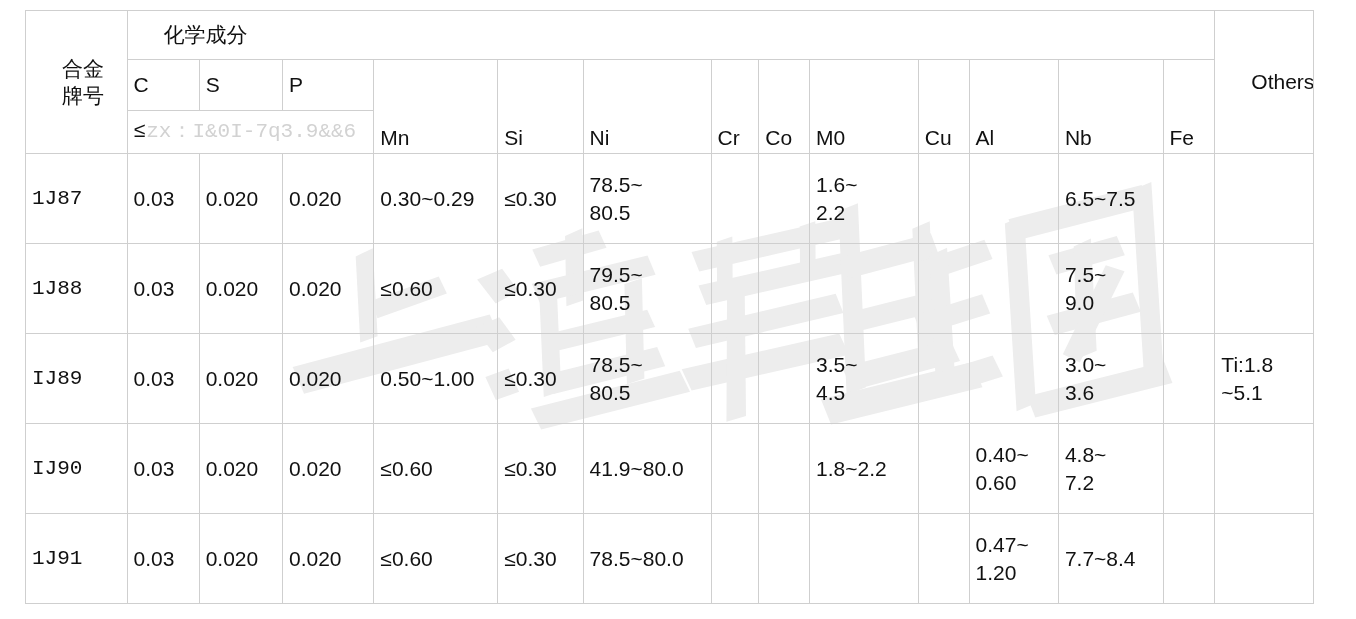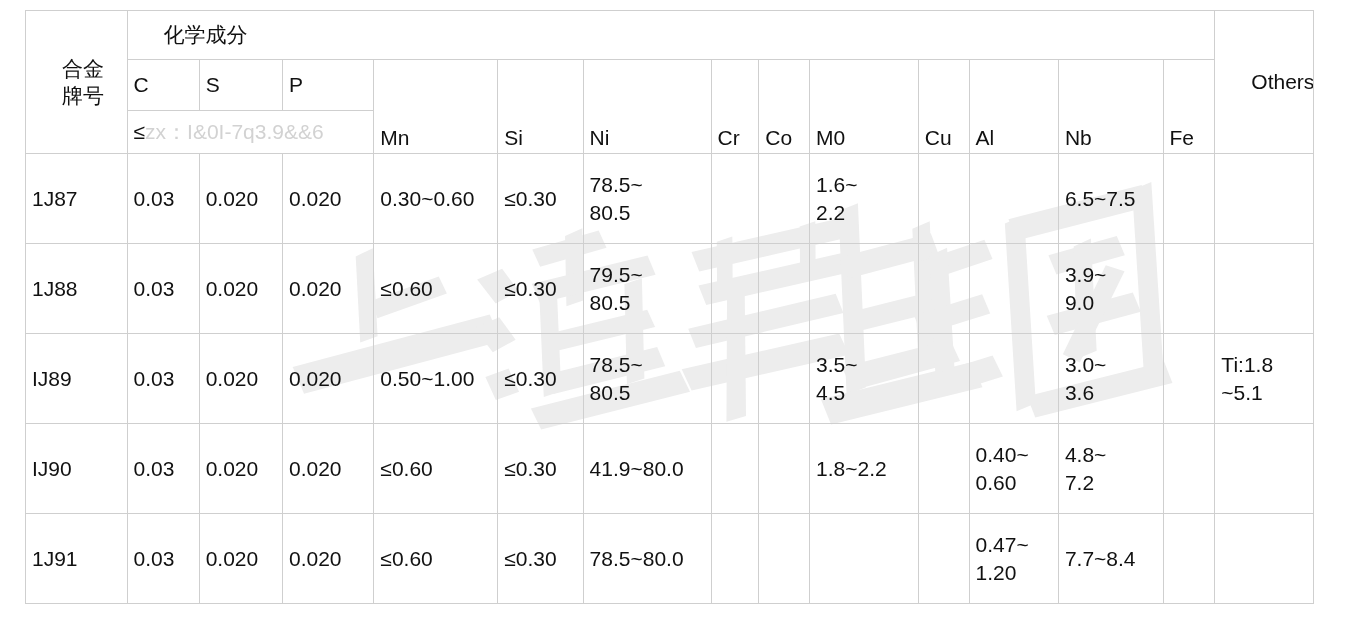--- a/index.html
+++ b/index.html
@@ -55,21 +55,21 @@
     padding: 2px 6px;
     font-size: 21px;
     line-height: 1.30;
     background: transparent;
     color: #111;
     white-space: pre-line;
     overflow: hidden;
   }
   table.spec tr.hdr-top td { height: 44px; padding-left: 36px; }
   table.spec tr.hdr-mid td { height: 46px; }
-  table.spec tr.hdr-low td { height: 38px; }
+  table.spec tr.hdr-low td { height: 38px; font-family: Liberation Mono, monospace; }
   table.spec tr.datarow td { height: 85px; }
 
   td.alloy-head {
     text-align: center;
     font-size: 21px;
     line-height: 1.35;
   }
   td.group-head {
     font-size: 21px;
     padding-left: 30px;
@@ -81,21 +81,21 @@
   td.limit-cell {
     font-size: 21px;
     padding-left: 6px;
   }
   span.faint {
     color: #d2d2d2;
   }
   td.elem-head { font-size: 21px; }
   td.elem-head.lower { vertical-align: bottom; }
 
-  td.cell-alloy { font-size: 21px; }
+  td.cell-alloy { font-size: 21px; font-family: Liberation Mono, monospace; }
   td.cell-val { font-size: 21px; }
 </style>
 </head>
 <body>
 
 <div id="page">
 
   <svg id="watermark" viewBox="0 0 1356 619" xmlns="http://www.w3.org/2000/svg" aria-hidden="true">
     <g fill="#ededed" stroke="none">
 
@@ -198,21 +198,21 @@
 
         <tr class="hdr-low">
           <td class="limit-cell" colspan="3"><span>≤</span><span class="faint">zx：I&amp;0I-7q3.9&amp;&amp;6</span></td>
         </tr>
 
         <tr class="datarow">
           <td class="cell-alloy">1J87</td>
           <td class="cell-val">0.03</td>
           <td class="cell-val">0.020</td>
           <td class="cell-val">0.020</td>
-          <td class="cell-val">0.30~0.60</td>
+          <td class="cell-val">0.30~0.29</td>
           <td class="cell-val">≤0.30</td>
           <td class="cell-val">78.5~
 80.5</td>
           <td class="cell-val"></td>
           <td class="cell-val"></td>
           <td class="cell-val">1.6~
 2.2</td>
           <td class="cell-val"></td>
           <td class="cell-val"></td>
           <td class="cell-val">6.5~7.5</td>
@@ -227,21 +227,21 @@
           <td class="cell-val">0.020</td>
           <td class="cell-val">≤0.60</td>
           <td class="cell-val">≤0.30</td>
           <td class="cell-val">79.5~
 80.5</td>
           <td class="cell-val"></td>
           <td class="cell-val"></td>
           <td class="cell-val"></td>
           <td class="cell-val"></td>
           <td class="cell-val"></td>
-          <td class="cell-val">3.9~
+          <td class="cell-val">7.5~
 9.0</td>
           <td class="cell-val"></td>
           <td class="cell-val"></td>
         </tr>
 
         <tr class="datarow">
           <td class="cell-alloy">IJ89</td>
           <td class="cell-val">0.03</td>
           <td class="cell-val">0.020</td>
           <td class="cell-val">0.020</td>

